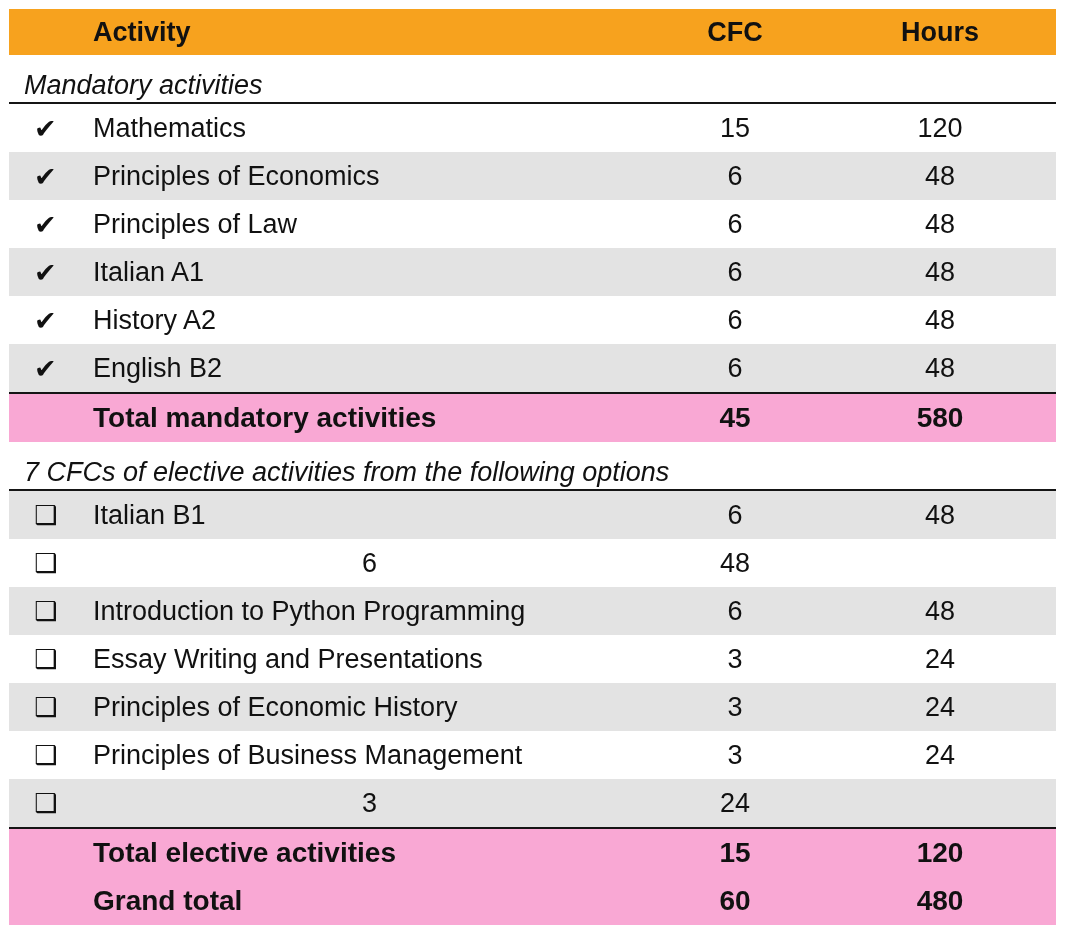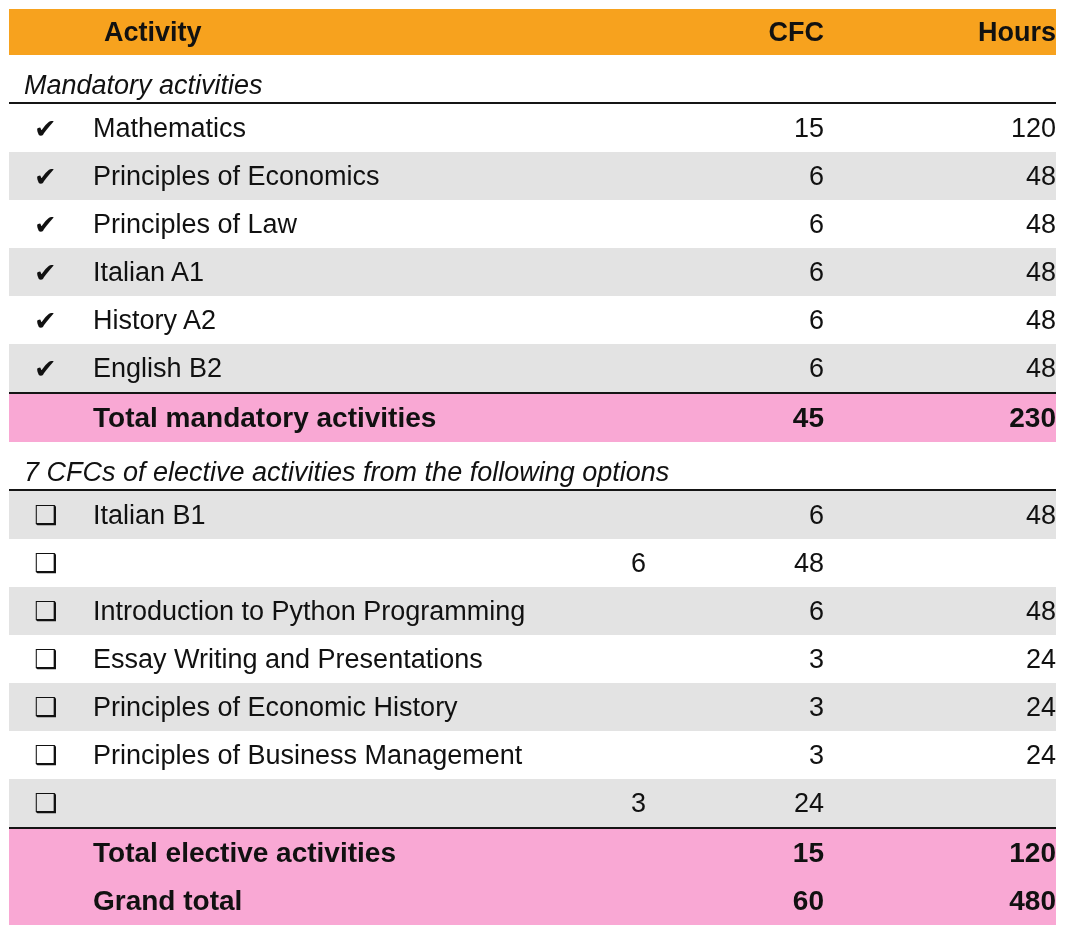--- a/index.html
+++ b/index.html
@@ -23,39 +23,39 @@
     display: grid;
     grid-template-columns: 84px 1fr 178px 232px;
     align-items: center;
   }
   .header-row {
     height: 46px;
     background: var(--header-bg, #F7A21E);
     font-weight: 700;
     font-size: 27px;
   }
-  .header-row .col-activity { grid-column: 2; margin-left: 11px; }
+  .header-row .col-activity { grid-column: 2; }
   .row {
     height: 48px;
     font-size: 27px;
     background: #ffffff;
   }
   .row.shaded {
     background: var(--stripe-bg, #E3E3E3);
   }
   .cell { overflow: hidden; white-space: nowrap; }
   .marker {
     padding-left: 25px;
     font-family: "DejaVu Sans", sans-serif;
     font-size: 25px;
     line-height: 1;
   }
   .marker.check { font-weight: 700; font-size: 27px; }
   .marker.box { font-size: 26px; }
-  .num { text-align: right; }
+  .num { text-align: center; }
   .section-heading {
     font-style: italic;
     font-size: 27px;
     line-height: 34px;
     padding: 13px 0 0 15px;
     white-space: nowrap;
   }
   .section-rows {
     border-top: 2px solid var(--rule, #151515);
     border-bottom: 2px solid var(--rule, #151515);
@@ -118,21 +118,21 @@
     <span class="cell marker check">✔</span>
     <span class="cell activity">English B2</span>
     <span class="cell num cfc">6</span>
     <span class="cell num hours">48</span>
   </div>
 </div>
   <div class="grid-row total-row">
     <span class="cell marker"></span>
     <span class="cell activity">Total mandatory activities</span>
     <span class="cell num cfc">45</span>
-    <span class="cell num hours">230</span>
+    <span class="cell num hours">580</span>
   </div>
 
   <div class="section-heading">7 CFCs of elective activities from the following options</div>
 <div class="section-rows">
   <div class="grid-row row shaded">
     <span class="cell marker box">❑</span>
     <span class="cell activity">Italian B1</span>
     <span class="cell num cfc">6</span>
     <span class="cell num hours">48</span>
   </div>

